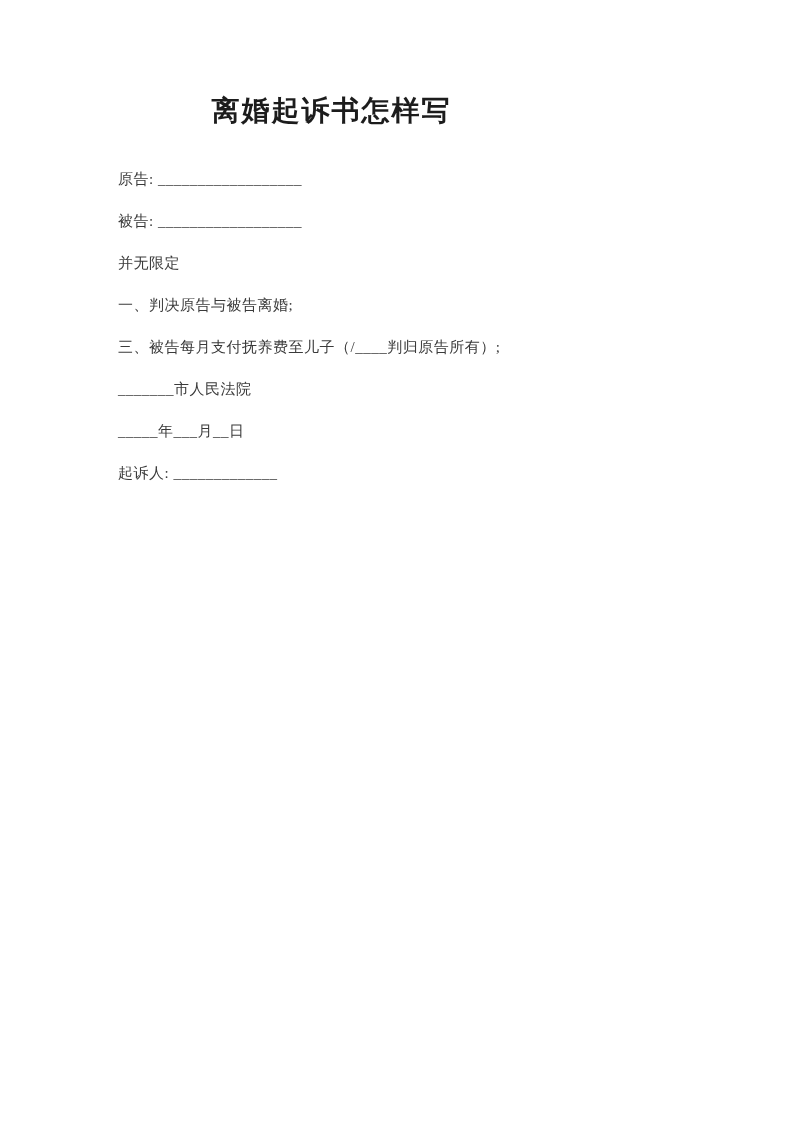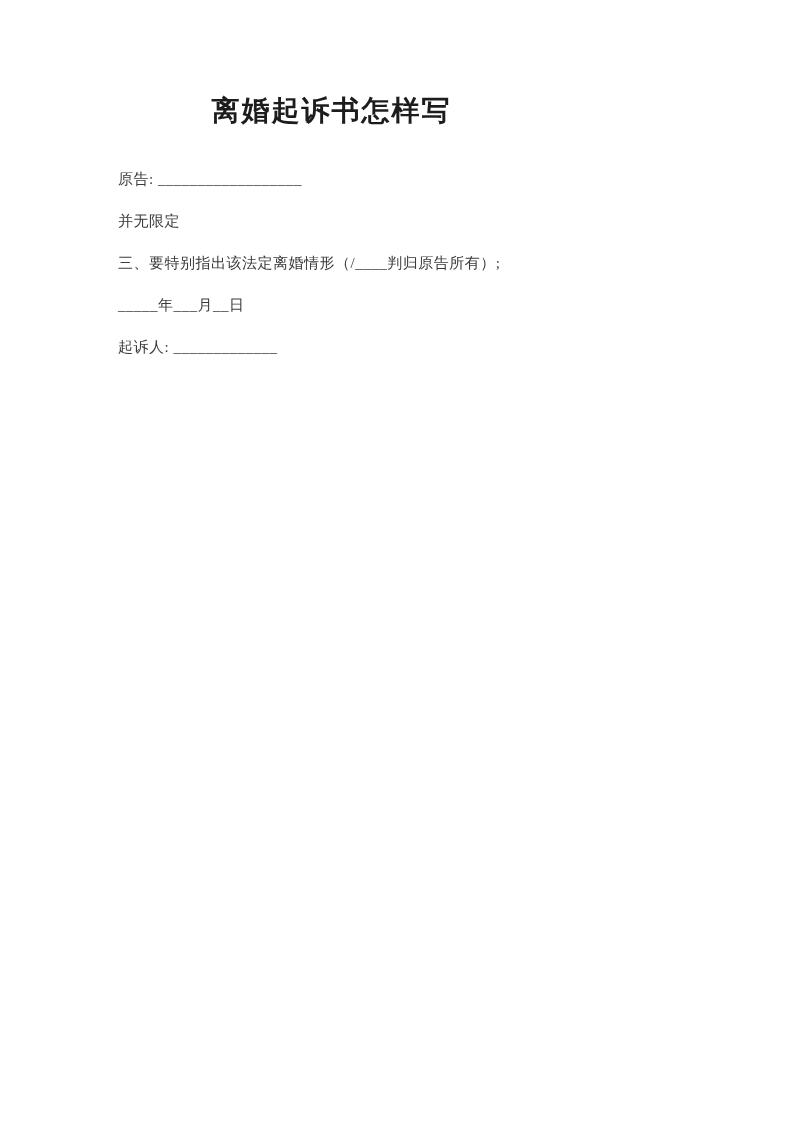--- a/index.html
+++ b/index.html
@@ -43,28 +43,31 @@
 </style>
 </head>
 <body>
 
 <div class="page">
 
   <h1 class="doc-title">离婚起诉书怎样写</h1>
 
   <p class="para">原告: __________________</p>
 
+  <p class="para">被告: __________________</p>
 
   <p class="para">并无限定</p>
 
+  <p class="para">一、判决原告与被告离婚;</p>
 
 
-  <p class="para">三、要特别指出该法定离婚情形（/____判归原告所有）;</p>
+  <p class="para">三、被告每月支付抚养费至儿子（/____判归原告所有）;</p>
 
 
 
 
+  <p class="para">_______市人民法院</p>
 
   <p class="para">_____年___月__日</p>
 
   <p class="para">起诉人: _____________</p>
 
 </div>
 
 </body></html>

